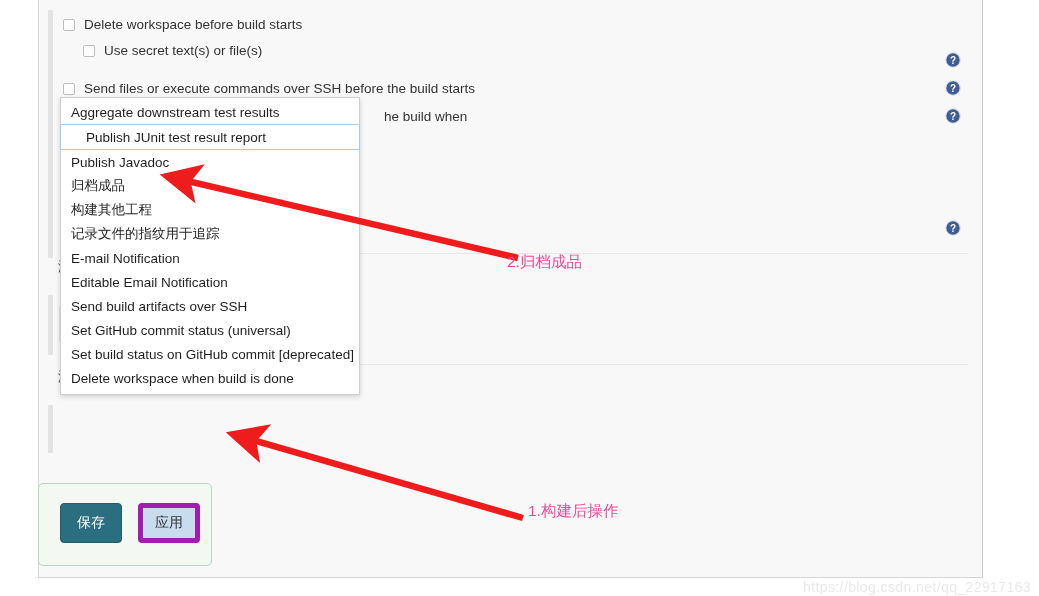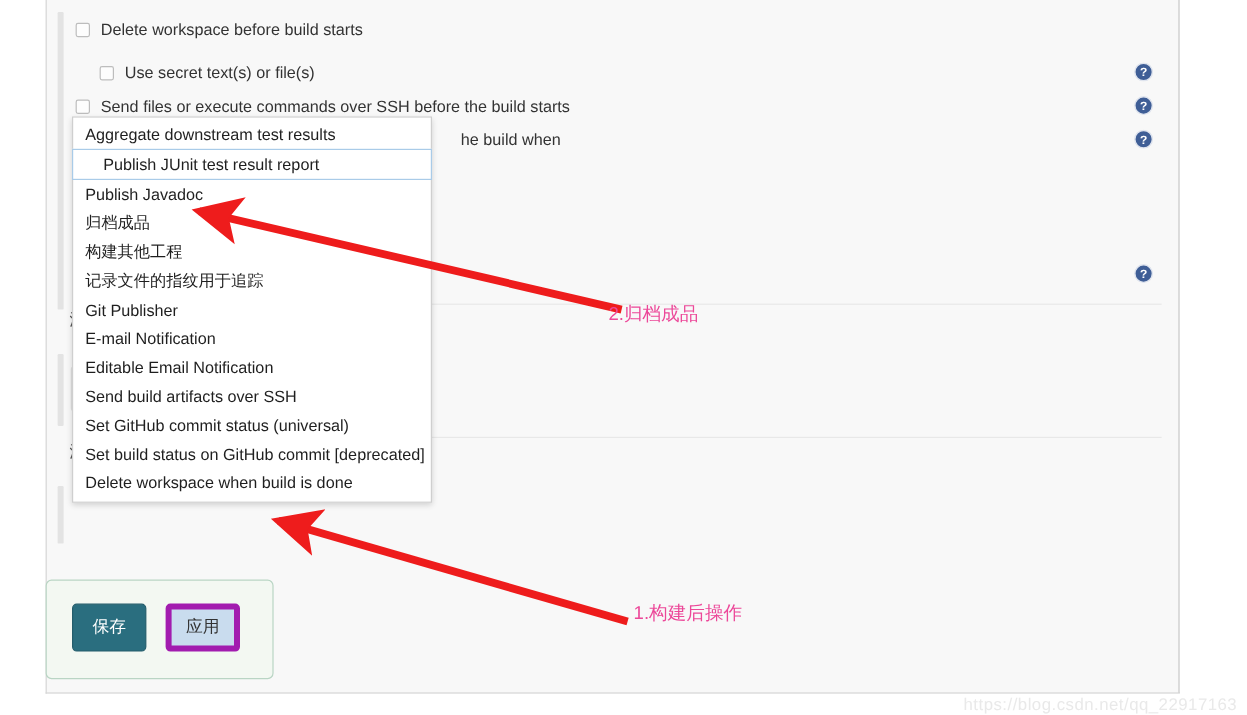--- a/index.html
+++ b/index.html
@@ -140,21 +140,21 @@
     width: 0; height: 0;
     border-left: 5px solid transparent;
     border-right: 5px solid transparent;
     border-top: 6px solid #3a3a3a;
   }
 
   
   .savebar {
     position: absolute;
     left: 38px; top: 483px;
-    width: 190px; height: 83px;
+    width: 174px; height: 83px;
     background: #f3f8f2;
     border: 1px solid #b9d5c4;
     border-radius: 5px;
   }
   .btn {
     position: absolute;
     top: 19px;
     height: 40px;
     display: flex;
     align-items: center;
@@ -209,21 +209,21 @@
   <div class="panel">
 
     <div class="section-bar" style="top:10px;height:248px;"></div>
     <div class="section-bar" style="top:295px;height:60px;"></div>
     <div class="section-bar" style="top:405px;height:48px;"></div>
 
     <div class="cbrow" style="top:13px;">
       <span class="cbox"></span>
       <span class="cblabel">Delete workspace before build starts</span>
     </div>
-    <div class="cbrow" style="top:49px;padding-left:20px;">
+    <div class="cbrow" style="top:39px;padding-left:20px;">
       <span class="cbox"></span>
       <span class="cblabel">Use secret text(s) or file(s)</span>
     </div>
     <div class="cbrow" style="top:77px;">
       <span class="cbox"></span>
       <span class="cblabel">Send files or execute commands over SSH before the build starts</span>
     </div>
 
     <div class="cbrow" style="top:105px;">
       <span class="cbox"></span>
@@ -274,21 +274,20 @@
     <div class="ghost-widget" style="left:20px;top:305px;width:18px;height:38px;"></div>
   </div>
 
   <div class="menu">
     <div class="menu-item">Aggregate downstream test results</div>
     <div class="menu-item sel">Publish JUnit test result report</div>
     <div class="menu-item">Publish Javadoc</div>
     <div class="menu-item">归档成品</div>
     <div class="menu-item">构建其他工程</div>
     <div class="menu-item">记录文件的指纹用于追踪</div>
-    <div class="menu-item">Git Publisher</div>
     <div class="menu-item">E-mail Notification</div>
     <div class="menu-item">Editable Email Notification</div>
     <div class="menu-item">Send build artifacts over SSH</div>
     <div class="menu-item">Set GitHub commit status (universal)</div>
     <div class="menu-item">Set build status on GitHub commit [deprecated]</div>
     <div class="menu-item">Delete workspace when build is done</div>
   </div>
 
 
   <div class="savebar">

